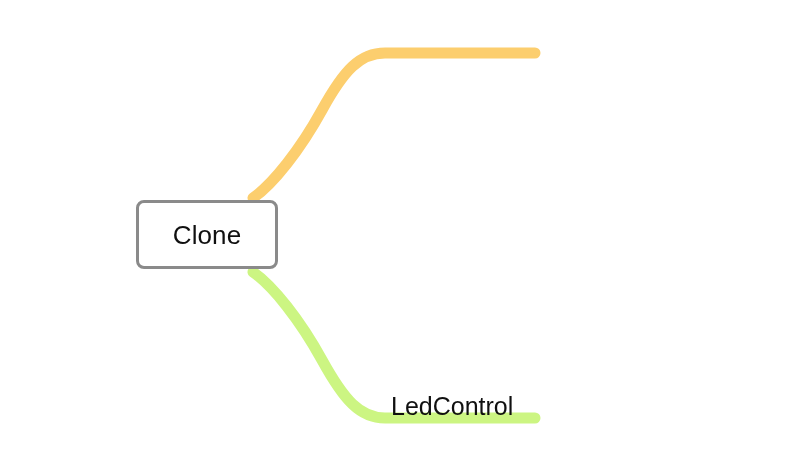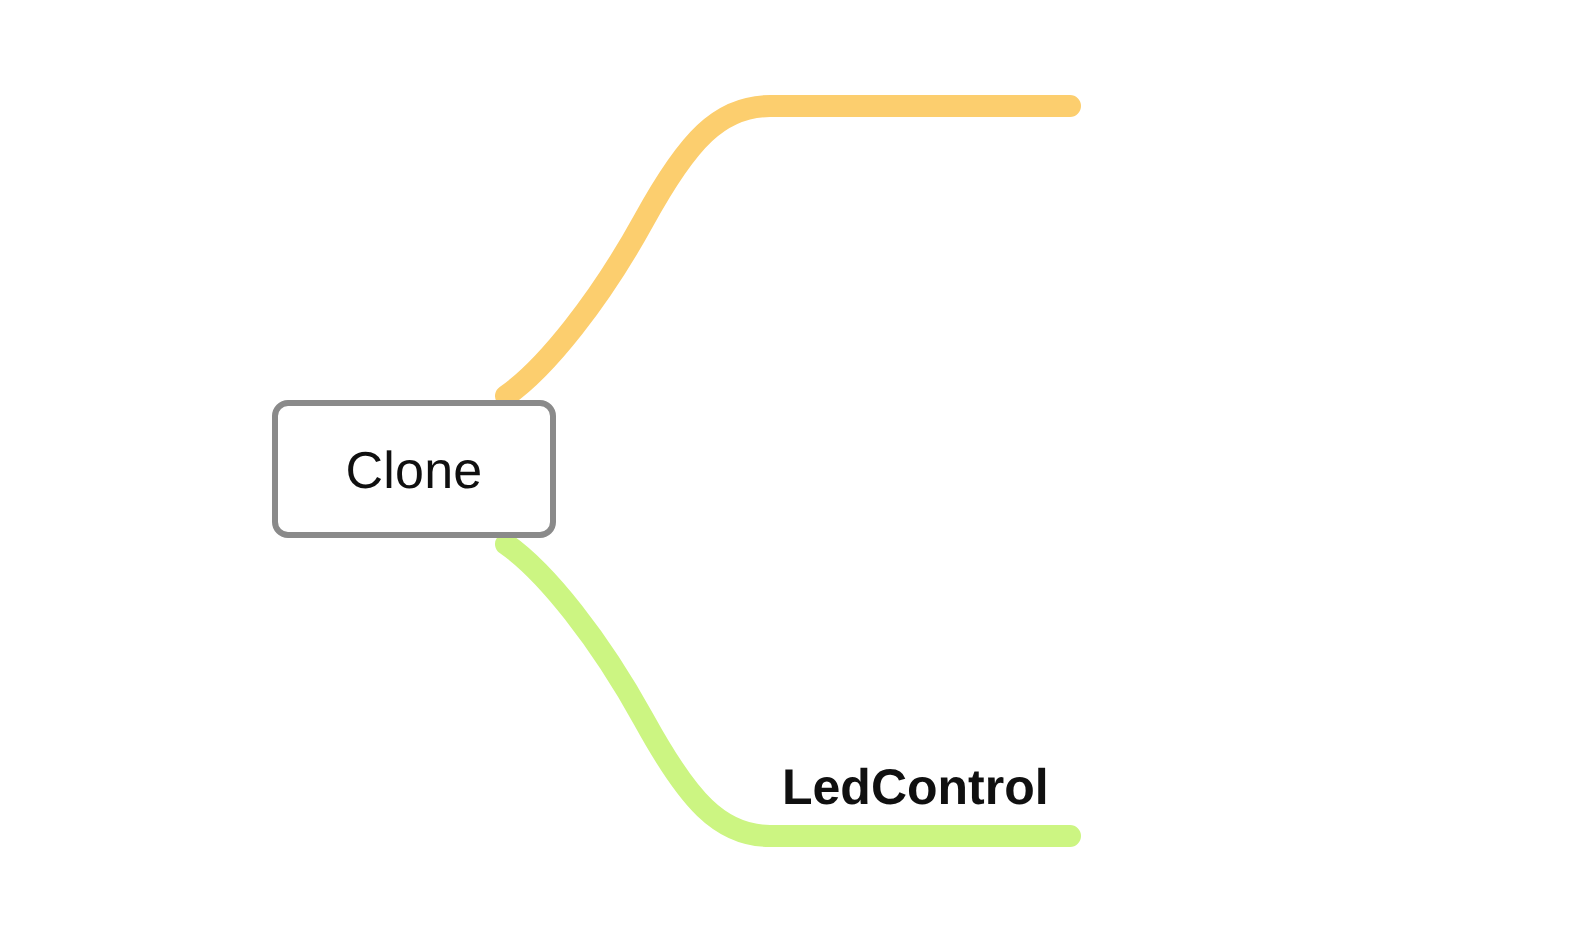--- a/index.html
+++ b/index.html
@@ -60,22 +60,21 @@
     line-height: 1;
     white-space: nowrap;
     z-index: 2;
   }
   .branch-label.top {
     left: 391px;
     top: 17px;
   }
   .branch-label.bottom {
     left: 391px;
-    top: 382px;
-    font-weight: bold;
+    top: 394px;
   }
 </style>
 </head>
 <body>
 
 <div id="mindmap-canvas" style="background: rgb(255, 255, 255);">
 
   <svg id="branch-layer" viewBox="0 0 794 466" width="794" height="466" xmlns="http://www.w3.org/2000/svg">
     <path class="branch-path" stroke="#fcce6e" d="M 253 198 C 273 184, 300 150, 322 110 C 344 70, 360 53, 385 53 L 535 53"></path>
     <path class="branch-path" stroke="#ccf582" d="M 253 272 C 273 286, 300 320, 322 360 C 344 400, 360 418, 385 418 L 535 418"></path>

